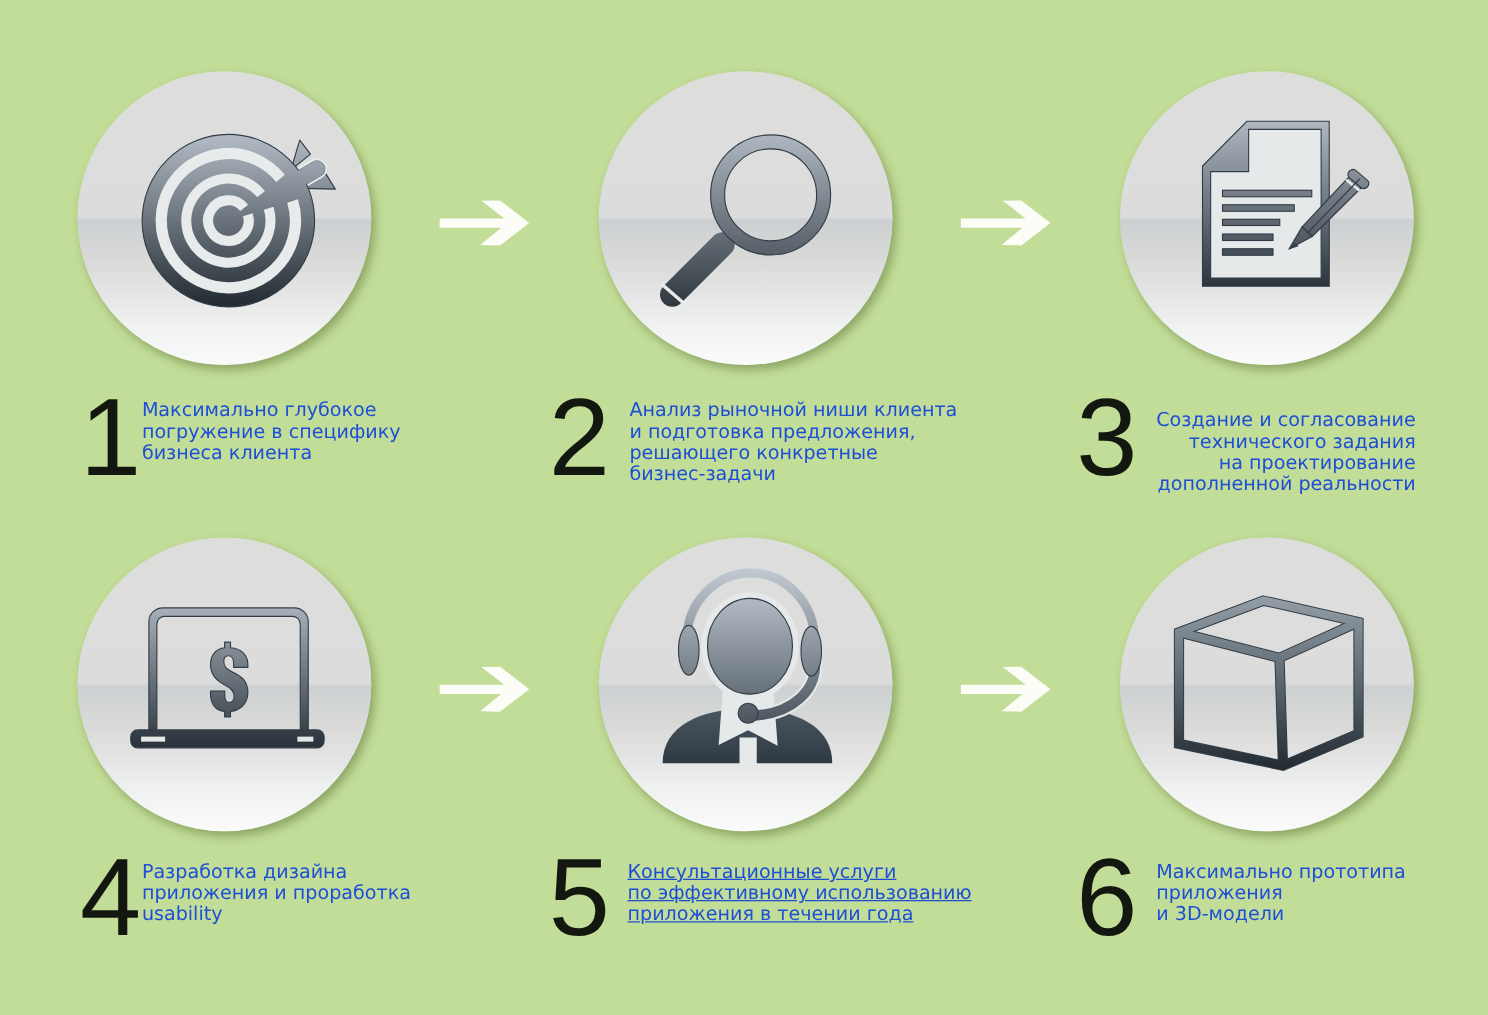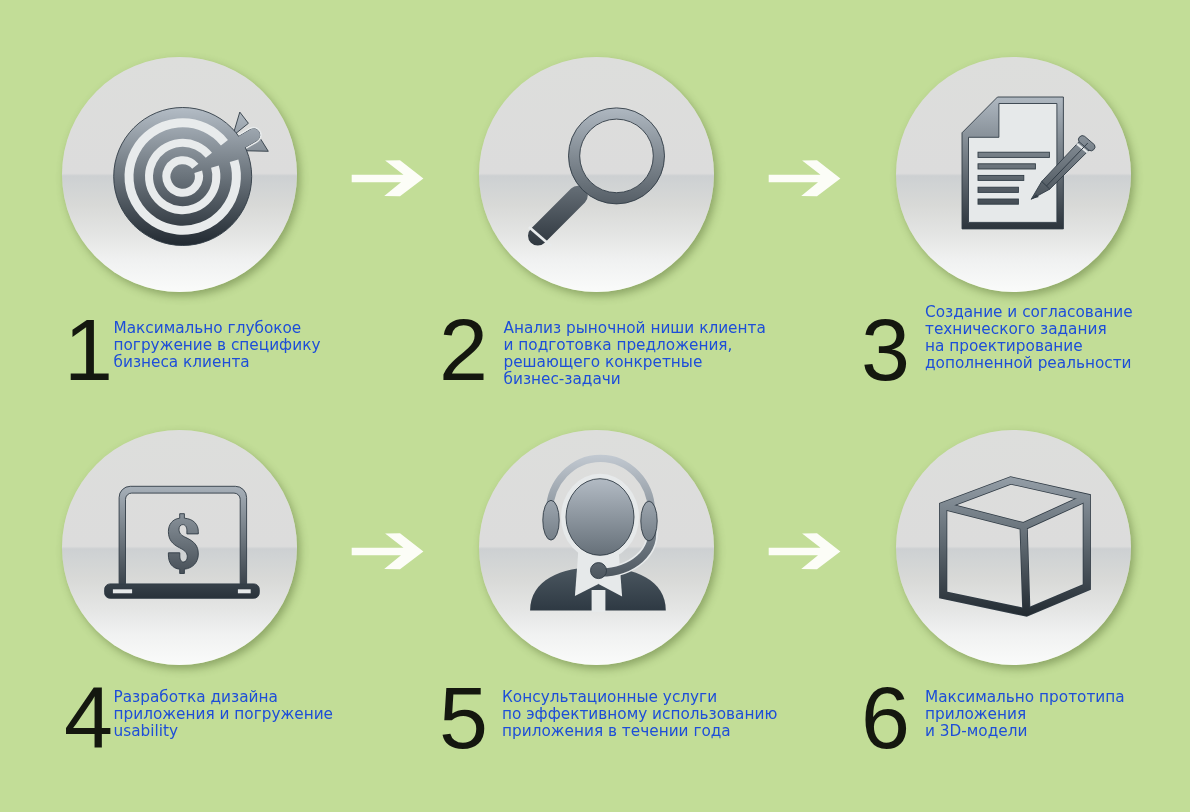--- a/index.html
+++ b/index.html
@@ -88,21 +88,21 @@
 <polygon points="145.7,124.5 186.2,81.4 196.2,90 153.7,132.2" fill="url(#gD)" stroke="#313c46" stroke-width="0.9" stroke-linejoin="round"></polygon>
 <path d="M 183.0 84.7 A 4 4 0 0 1 188.6 79.3 L 198.4 87.7 A 4 4 0 0 1 192.9 93.2 Z" fill="url(#gD)" stroke="#313c46" stroke-width="0.9" stroke-linejoin="round"></path>
 <line x1="181.0" y1="86.8" x2="191.5" y2="95.3" stroke="#e6e9ea" stroke-width="2.2"></line>
 <line x1="150.0" y1="129.5" x2="191.8" y2="86.0" stroke="#313c46" stroke-width="1.0"></line>
 <polygon points="145.7,124.5 153.7,132.2 135.2,142.3" fill="url(#gD)" stroke="#313c46" stroke-width="0.9" stroke-linejoin="round"></polygon>
 <polygon points="135.2,142.3 140.3,137.2 142.8,140.0" fill="#313c46"></polygon>
 </g>
       </svg>
   </div>
   <div class="num" style="left:861px;top:306px;">3</div>
-  <div class="desc" style="left:925px;top:304px;">Создание и согласование
+  <div class="desc" style="left:925px;top:328px;text-align:right;">Создание и согласование
 технического задания
 на проектирование
 дополненной реальности</div>
   <div class="disc" style="left:62px;top:430px;">
     <svg width="235" height="235" viewBox="0 0 235 235">
         <defs>
           <linearGradient id="gL" gradientUnits="userSpaceOnUse" x1="0" y1="45" x2="0" y2="175">
             <stop offset="0" stop-color="#b4bdc6"></stop>
             <stop offset="0.5" stop-color="#6c757d"></stop>
             <stop offset="1" stop-color="#242c34"></stop>
@@ -114,21 +114,21 @@
         </defs>
 <path d="M 57.1 153.8 L 57.1 67.5 A 11.2 11.2 0 0 1 68.3 56.3 L 173.4 56.3 A 11.2 11.2 0 0 1 184.6 67.5 L 184.6 153.8 L 178.2 153.8 L 178.2 69.3 A 6.2 6.2 0 0 0 172 63.1 L 69.7 63.1 A 6.2 6.2 0 0 0 63.5 69.3 L 63.5 153.8 Z" fill="url(#gL)" stroke="#313c46" stroke-width="0.9" stroke-linejoin="round"></path>
 <path d="M 117.7 83.7 L 122.4 83.7 L 122.4 88.2 C 131.5 88.8 136.3 94.5 136.3 101.5 L 136.3 103.9 L 124.9 103.9 L 124.9 100.8 C 124.9 97.2 123.3 94.6 120.9 94.6 C 118.5 94.6 117.0 96.4 117.0 99.2 C 117.0 103.4 119.3 105.4 124.0 107.6 C 132.2 111.4 136.3 115.6 136.3 124.0 C 136.3 132.0 131.0 138.3 122.4 139.2 L 122.4 143.5 L 117.7 143.5 L 117.7 139.2 C 110.0 138.4 106.4 132.6 106.4 125.0 L 106.4 122.8 L 117.8 122.8 L 117.8 126.0 C 117.8 129.4 119.2 132.0 121.3 132.0 C 123.6 132.0 125.3 130.0 125.3 126.8 C 125.3 122.4 122.4 120.2 117.6 117.8 C 110.0 114.0 106.4 109.4 106.4 101.6 C 106.4 94.4 110.6 88.9 117.7 88.2 Z" fill="url(#gL)" stroke="#313c46" stroke-width="0.9" stroke-linejoin="round"></path>
 <rect x="42.6" y="153.9" width="154.7" height="14.4" rx="5.5" fill="url(#gLb)" stroke="#313c46" stroke-width="0.9"></rect>
 <rect x="50.9" y="159.3" width="19.2" height="4" fill="#e6e9ea"></rect>
 <rect x="175.9" y="159.3" width="12.8" height="4" fill="#e6e9ea"></rect>
       </svg>
   </div>
   <div class="num" style="left:64px;top:674px;">4</div>
   <div class="desc" style="left:113.5px;top:689px;">Разработка дизайна
-приложения и погружение
+приложения и проработка
 usability</div>
   <div class="disc" style="left:479px;top:430px;">
     <svg width="235" height="235" viewBox="0 0 235 235">
         <defs>
           <linearGradient id="gO" gradientUnits="userSpaceOnUse" x1="0" y1="40" x2="0" y2="190">
             <stop offset="0" stop-color="#bbc3cc"></stop>
             <stop offset="0.5" stop-color="#707a83"></stop>
             <stop offset="1" stop-color="#252d35"></stop>
           </linearGradient>
           <linearGradient id="gOband" gradientUnits="userSpaceOnUse" x1="0" y1="25" x2="0" y2="175">
@@ -156,21 +156,21 @@
 <path d="M 172 93 C 179 123 152 142 121.5 142.5" fill="none" stroke="url(#gOboom)" stroke-width="8.2" stroke-linecap="round"></path>
 <path d="M 70.5 82 A 47.5 50 0 0 1 172.5 82" fill="none" stroke="url(#gOband)" stroke-width="7.2" stroke-linecap="round"></path>
 <ellipse cx="121" cy="87" rx="39" ry="43.2" fill="#e6e9ea"></ellipse>
 <ellipse cx="121" cy="87" rx="34" ry="38.3" fill="url(#gO)" stroke="#313c46" stroke-width="0.9"></ellipse>
 <ellipse cx="72" cy="90.2" rx="8.2" ry="19.9" fill="url(#gO)" stroke="#313c46" stroke-width="0.9"></ellipse>
 <ellipse cx="170" cy="91" rx="8.2" ry="19.9" fill="url(#gO)" stroke="#313c46" stroke-width="0.9"></ellipse>
 <circle cx="119.5" cy="140.6" r="8" fill="url(#gOboom)" stroke="#313c46" stroke-width="0.9"></circle>
       </svg>
   </div>
   <div class="num" style="left:439px;top:674px;">5</div>
-  <div class="desc" style="left:502px;top:689px;">Консультационные услуги
+  <div class="desc" style="left:502px;top:689px;text-decoration:underline;">Консультационные услуги
 по эффективному использованию
 приложения в течении года</div>
   <div class="disc" style="left:896px;top:430px;">
     <svg width="235" height="235" viewBox="0 0 235 235">
         <defs>
           <linearGradient id="gC" gradientUnits="userSpaceOnUse" x1="0" y1="40" x2="0" y2="190">
             <stop offset="0" stop-color="#9aa4ad"></stop>
             <stop offset="0.5" stop-color="#5d676f"></stop>
             <stop offset="1" stop-color="#1f272e"></stop>
           </linearGradient>

